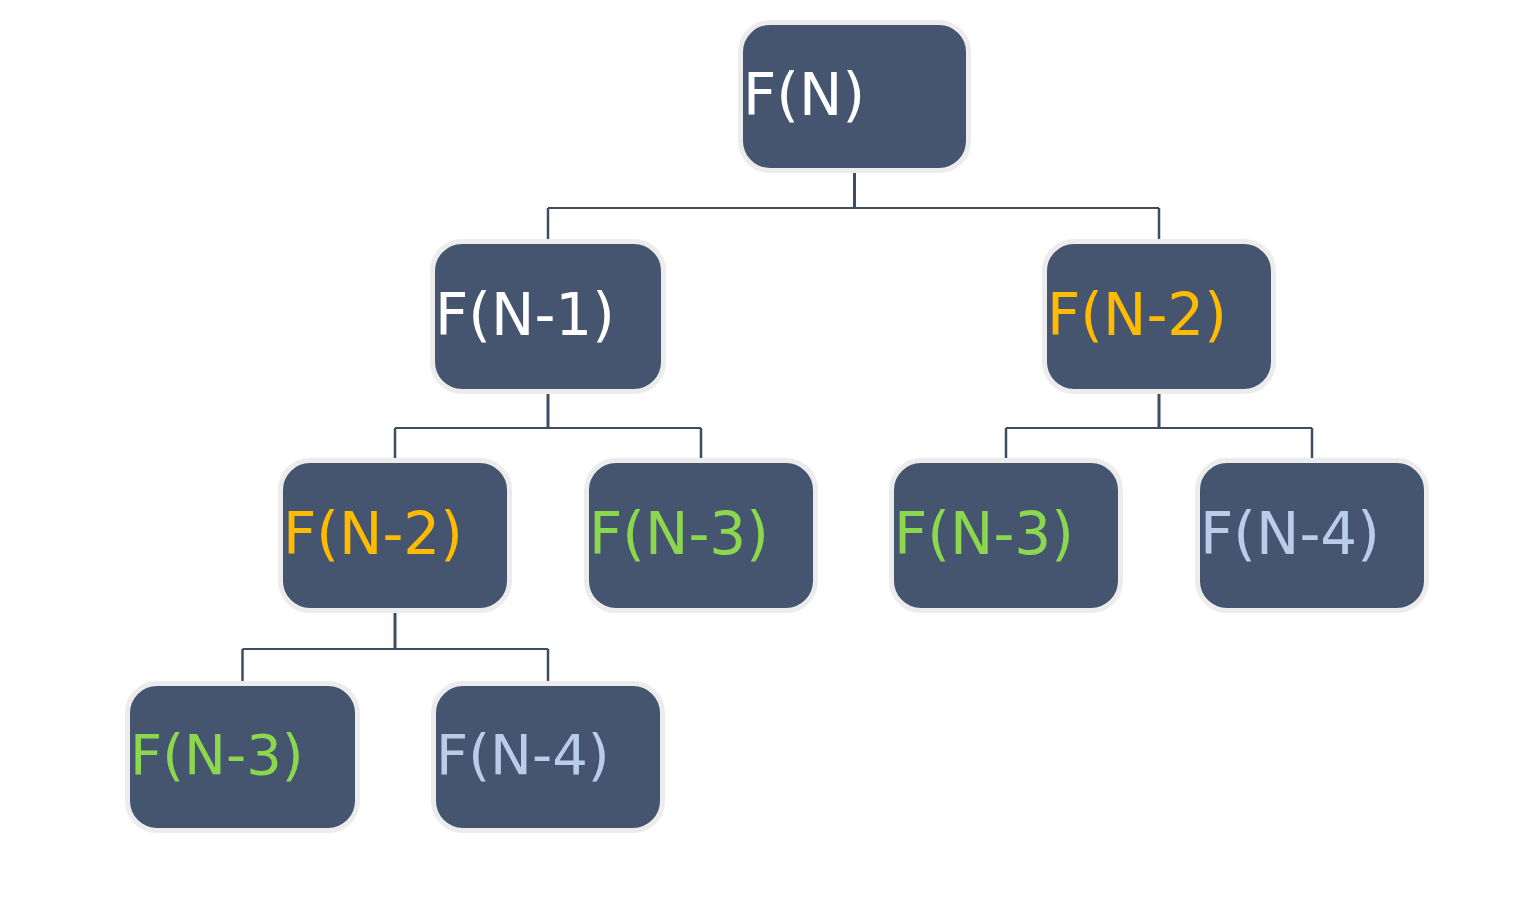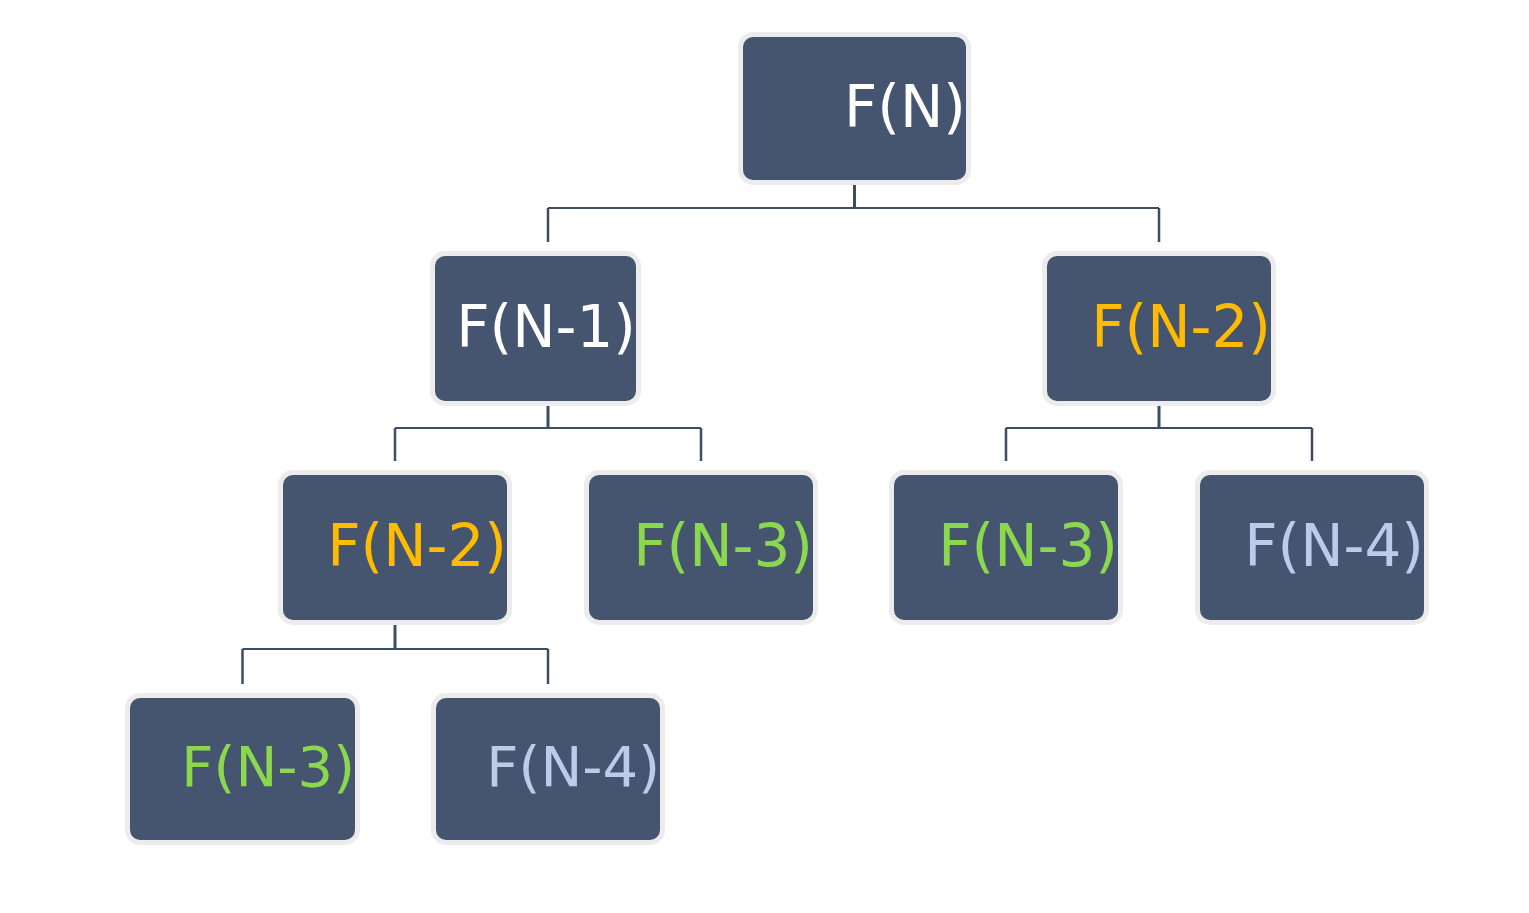--- a/index.html
+++ b/index.html
@@ -33,26 +33,25 @@
     left: 0;
     top: 0;
     width: 1529px;
     height: 913px;
   }
   .tree-node {
     position: absolute;
     box-sizing: border-box;
     background: #455570;
     border: 5px solid #ececec;
-    border-radius: 15px;
+    border-radius: 32px;
     display: flex;
     align-items: center;
-    justify-content: flex-end;
+    justify-content: flex-start;
     overflow: hidden;
-    margin-top: 12px;
   }
   .tree-node .node-label {
     font-family: "DejaVu Sans", "Liberation Sans", sans-serif;
     font-weight: 400;
     line-height: 1;
     white-space: nowrap;
     letter-spacing: 0px;
     transform: translateY(-2px);
   }
 </style>
@@ -85,21 +84,21 @@
         <line x1="242.5" y1="649" x2="548" y2="649" stroke="#3d4d63" stroke-width="2"></line>
         <line x1="242.5" y1="649" x2="242.5" y2="684" stroke="#3d4d63" stroke-width="2.5"></line>
         <line x1="548" y1="649" x2="548" y2="684" stroke="#3d4d63" stroke-width="2.5"></line>
       </g>
     </svg>
 
   <div id="node-layer">
       <div class="tree-node" style="left: 738px; top: 20px; width: 233px; height: 153px; background: rgb(69, 85, 112); border-color: rgb(236, 236, 236);">
         <span class="node-label" style="color: rgb(255, 255, 255); font-size: 58px;">F(N)</span>
       </div>
-      <div class="tree-node" style="left: 430px; top: 239px; width: 211px; height: 155px; background: rgb(69, 85, 112); border-color: rgb(236, 236, 236);">
+      <div class="tree-node" style="left: 430px; top: 239px; width: 236px; height: 155px; background: rgb(69, 85, 112); border-color: rgb(236, 236, 236);">
         <span class="node-label" style="color: rgb(255, 255, 255); font-size: 58px;">F(N-1)</span>
       </div>
       <div class="tree-node" style="left: 1042px; top: 239px; width: 234px; height: 155px; background: rgb(69, 85, 112); border-color: rgb(236, 236, 236);">
         <span class="node-label" style="color: rgb(255, 187, 0); font-size: 58px;">F(N-2)</span>
       </div>
       <div class="tree-node" style="left: 278px; top: 458px; width: 234px; height: 155px; background: rgb(69, 85, 112); border-color: rgb(236, 236, 236);">
         <span class="node-label" style="color: rgb(255, 187, 0); font-size: 58px;">F(N-2)</span>
       </div>
       <div class="tree-node" style="left: 584px; top: 458px; width: 234px; height: 155px; background: rgb(69, 85, 112); border-color: rgb(236, 236, 236);">
         <span class="node-label" style="color: rgb(139, 216, 79); font-size: 58px;">F(N-3)</span>

